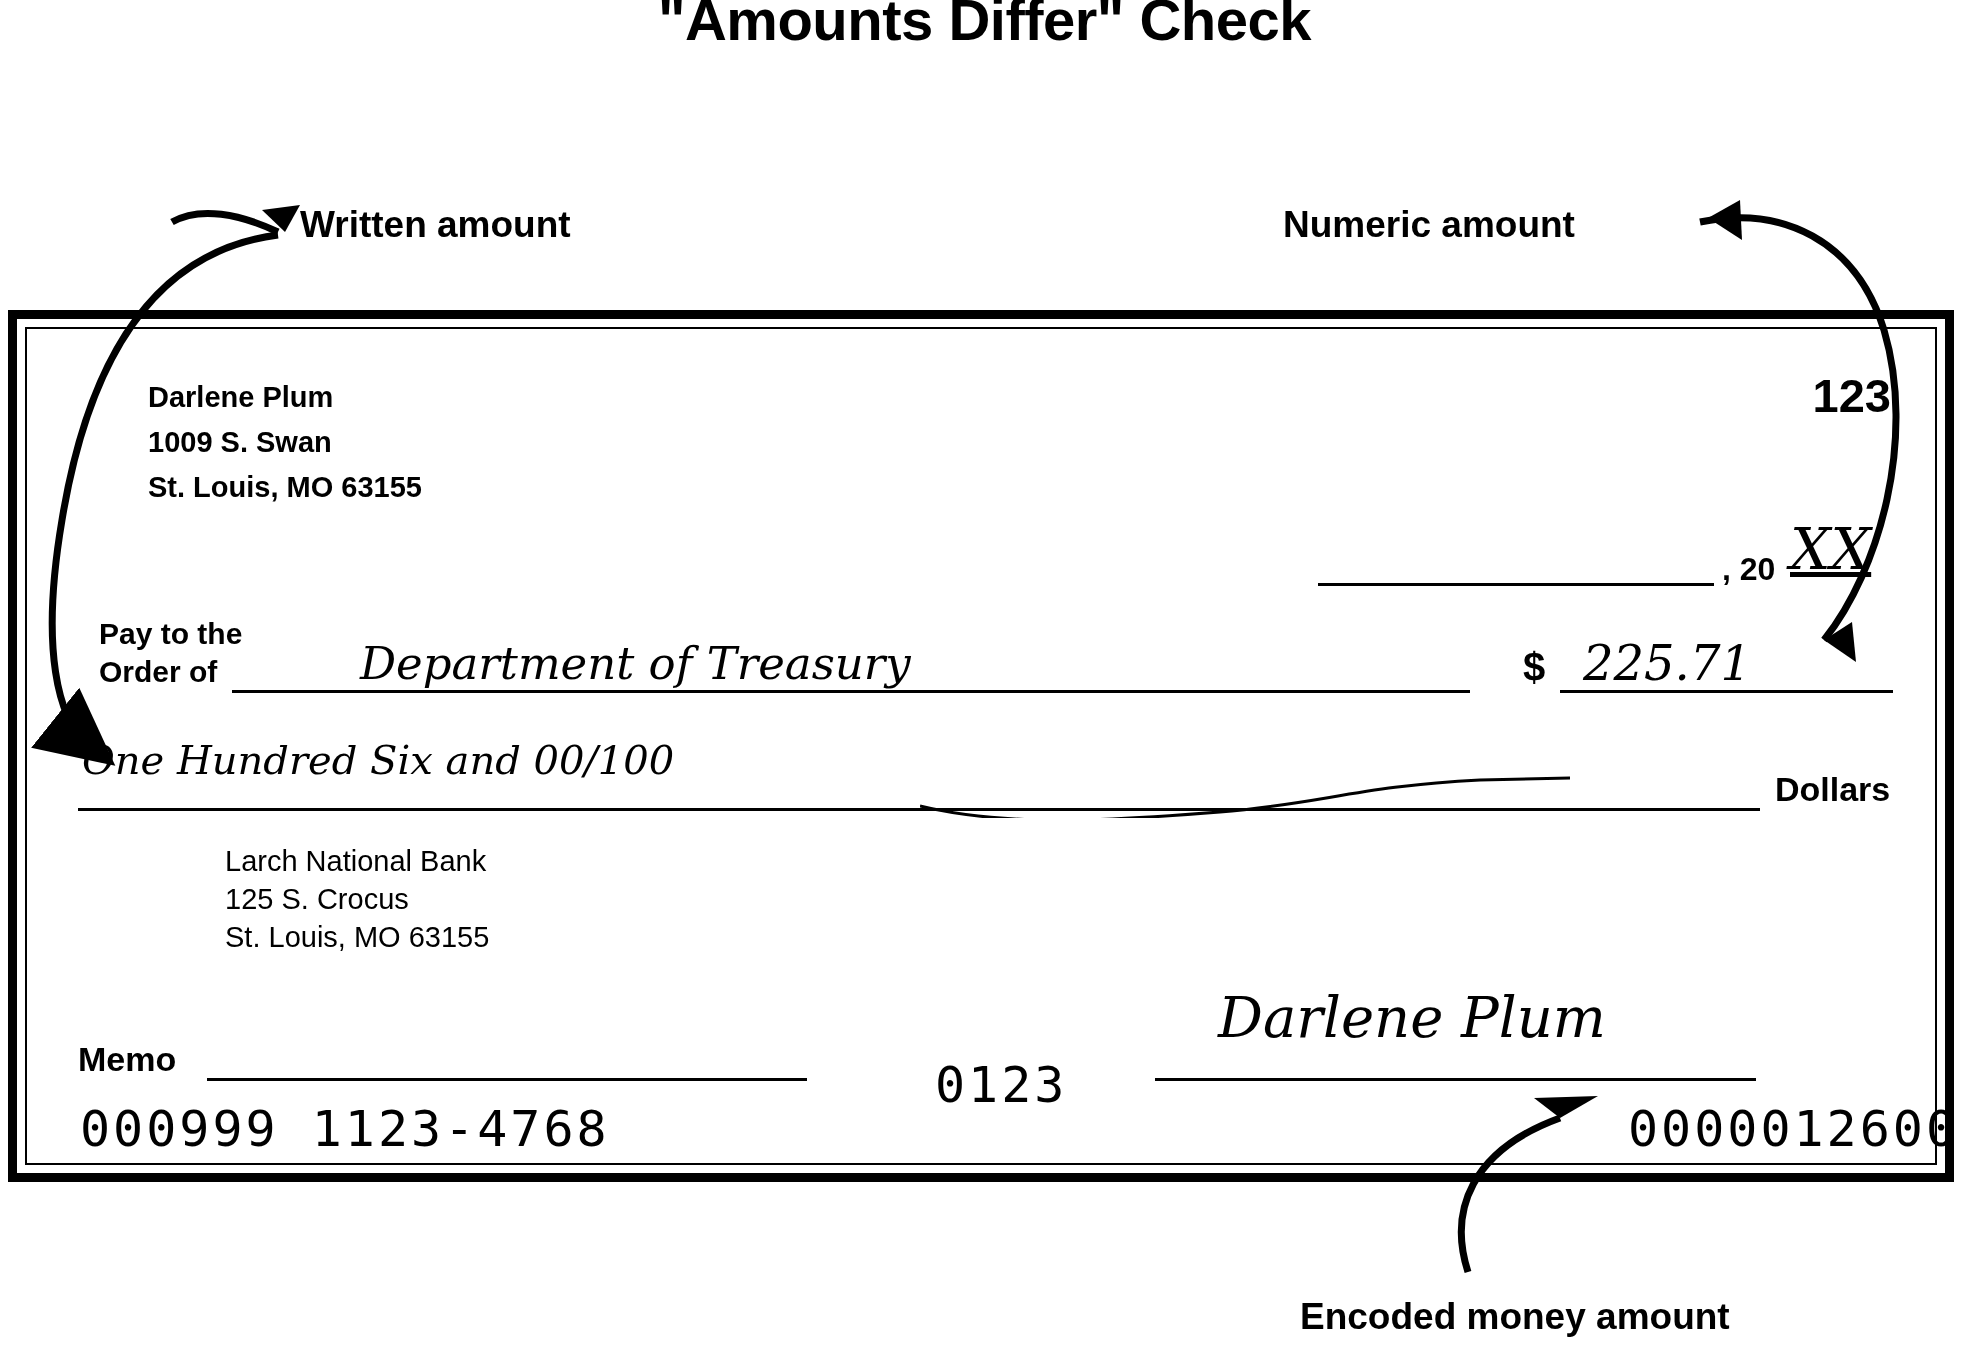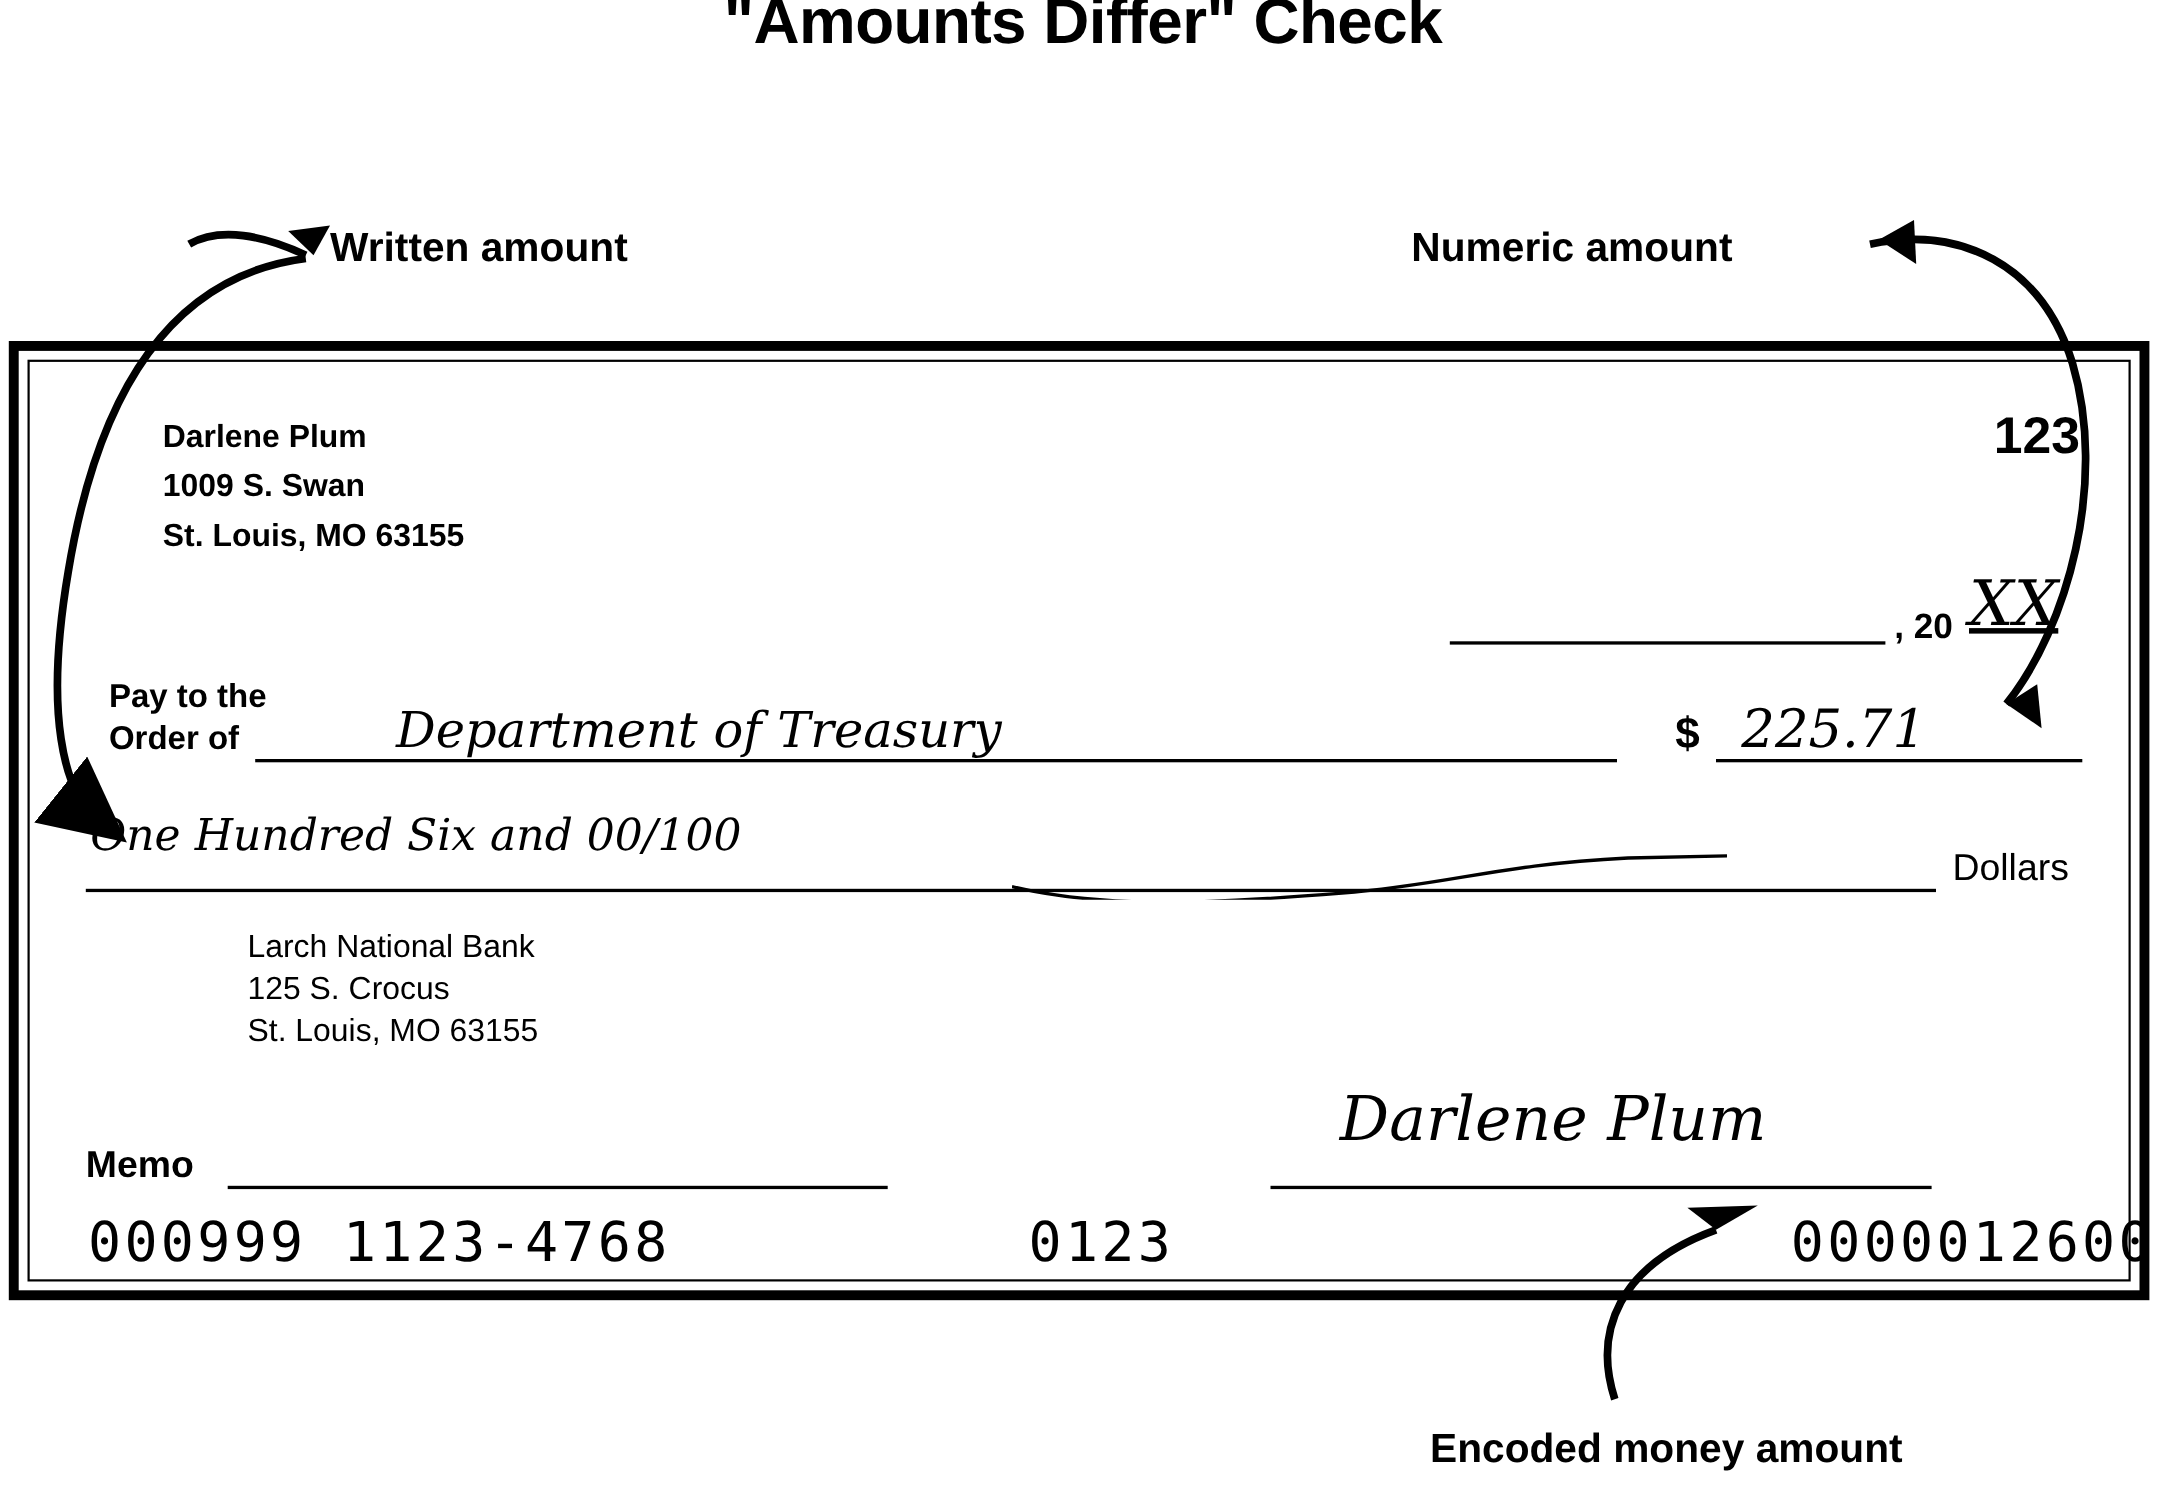--- a/index.html
+++ b/index.html
@@ -183,21 +183,21 @@
     left: 920px;
     top: 728px;
     width: 650px;
     height: 90px;
   }
   .dollars-label {
     position: absolute;
     left: 1775px;
     top: 770px;
     font-size: 34px;
-    font-weight: normal;
+    font-weight: bold;
   }
 
   .bank-addr {
     position: absolute;
     left: 225px;
     top: 842px;
     font-size: 29px;
     line-height: 38px;
     white-space: nowrap;
   }
@@ -233,21 +233,21 @@
   }
 
   .micr {
     position: absolute;
     font-family: "DejaVu Sans Mono", monospace;
     font-size: 50px;
     letter-spacing: 3px;
     white-space: nowrap;
   }
   .micr-routing { left: 80px; top: 1100px; }
-  .micr-account { left: 935px; top: 1100px; text-align: center; }
+  .micr-account { left: 935px; top: 1056px; text-align: center; }
   .micr-amount  { left: 1628px; top: 1100px; }
 
   svg.arrows {
     position: absolute;
     left: 0; top: 0;
     width: 1969px;
     height: 1354px;
     pointer-events: none;
   }
 </style>

